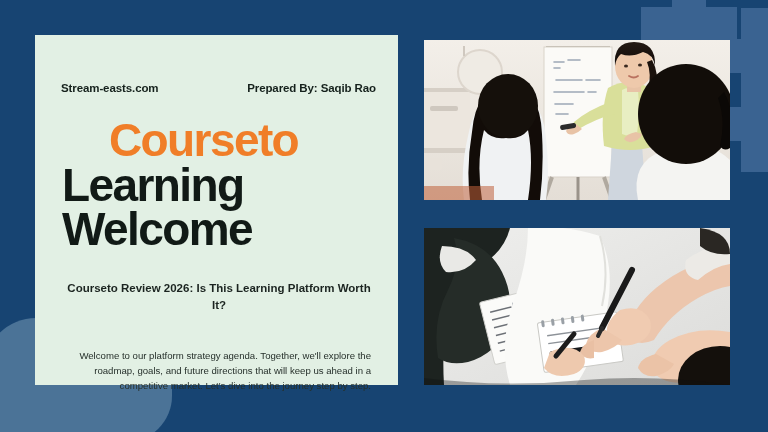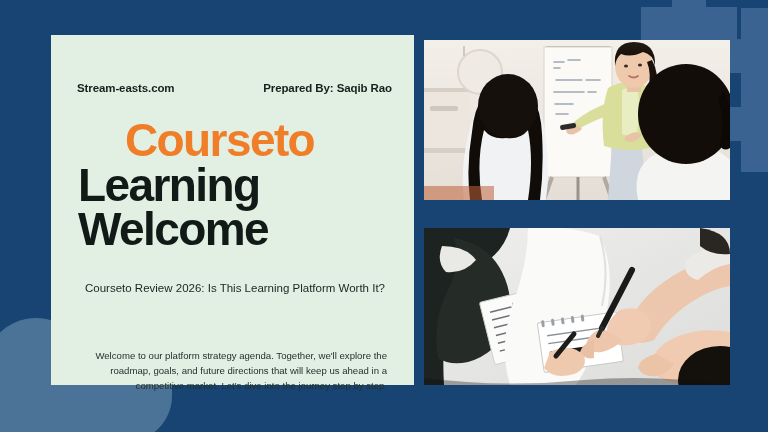--- a/index.html
+++ b/index.html
@@ -34,21 +34,21 @@
   }
   
   .deco-band {
     position: absolute;
     background: #4b7397;
   }
 
   
   #card {
     position: absolute;
-    left: 51px;
+    left: 35px;
     top: 35px;
     width: 363px;
     height: 350px;
     background: #e2f0e4;
     box-sizing: border-box;
     padding: 0;
     z-index: 5;
   }
   .card-topbar {
     position: absolute;
@@ -94,21 +94,21 @@
     margin-left: 47px;
   }
 
   .subtitle {
     position: absolute;
     top: 245px;
     left: 27px;
     right: 22px;
     text-align: center;
     font-size: 11.5px;
-    font-weight: normal;
+    font-weight: bold;
     color: #1b2420;
     line-height: 1.45;
   }
 
   .body-copy {
     position: absolute;
     top: 303px;
     left: 30px;
     right: 27px;
     font-size: 9.6px;

